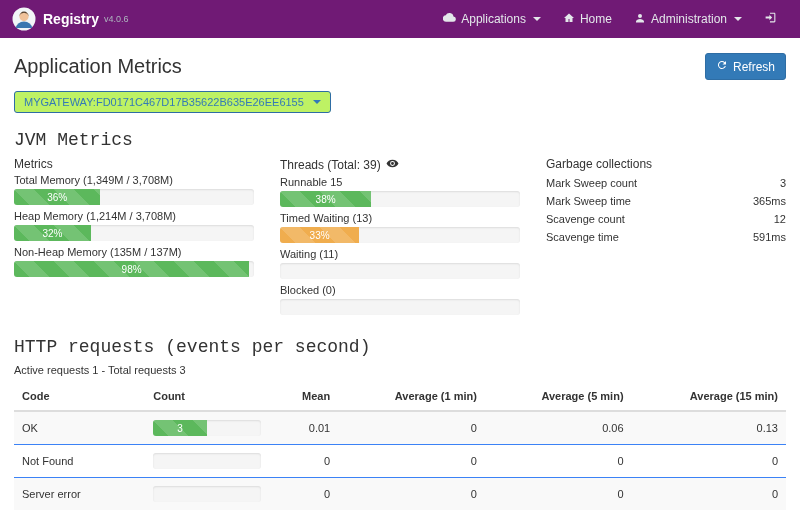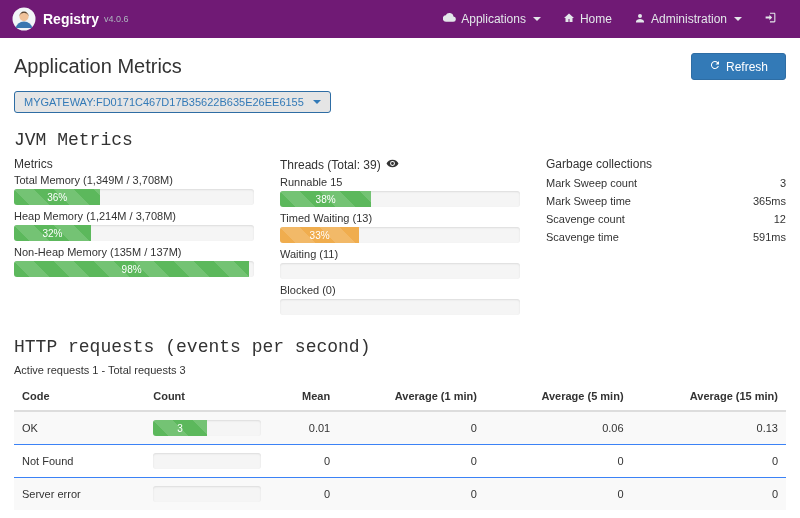--- a/index.html
+++ b/index.html
@@ -40,28 +40,28 @@
   
   .content { padding: 0 14px; }
   .page-header {
     display: flex; justify-content: space-between; align-items: center;
     margin-top: 15px;
   }
   .page-title { font-size: 20px; font-weight: 500; color: #333; }
   .btn-refresh {
     display: inline-flex; align-items: center; gap: 5px;
     background: #337ab7; border: 1px solid #2e6da4; color: #fff;
-    font-size: 12px; padding: 5px 17px; border-radius: 3px; cursor: pointer;
+    font-size: 12px; padding: 5px 10px; border-radius: 3px; cursor: pointer;
     font-family: "Liberation Sans", sans-serif;
   }
   .btn-refresh svg { fill: #fff; }
   .instance-select {
     display: inline-flex; align-items: center; gap: 7px;
     margin-top: 11px;
-    background: #e5e5e5; border: 1px solid #2e6da4; color: #337ab7;
+    background: #bef264; border: 1px solid #2e6da4; color: #337ab7;
     font-size: 11px; padding: 4px 9px; border-radius: 3px; cursor: pointer;
     font-family: "Liberation Sans", sans-serif;
   }
   .section-title { font-size: 18px; font-weight: 500; margin: 17px 0 7px; font-family: Liberation Mono, monospace; }
   
   .jvm-grid {
     display: grid; grid-template-columns: 1fr 1fr 1fr; column-gap: 26px;
     margin-top: 2px;
   }
   .col-title { font-size: 12px; margin-bottom: 3px; display: flex; align-items: center; gap: 5px; }

